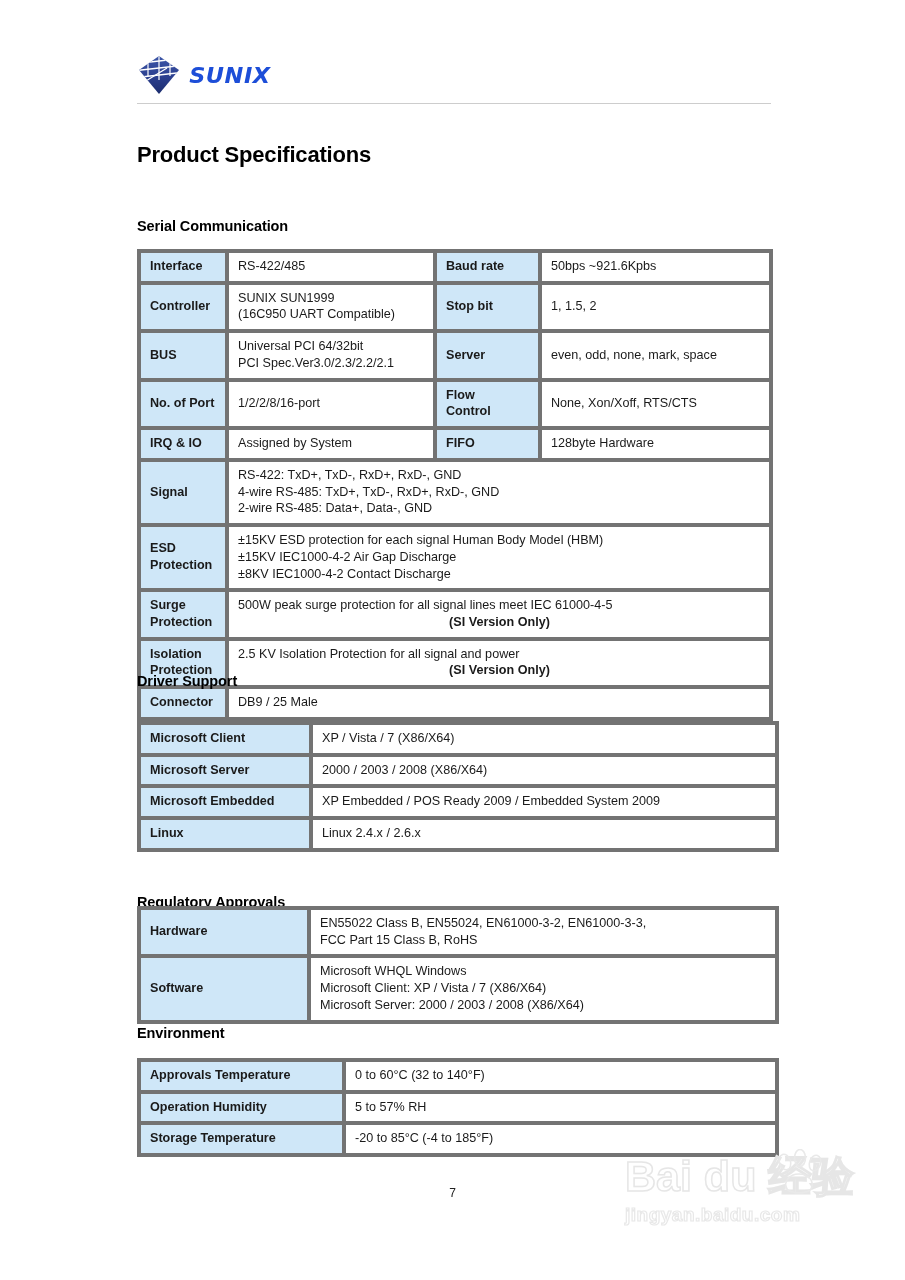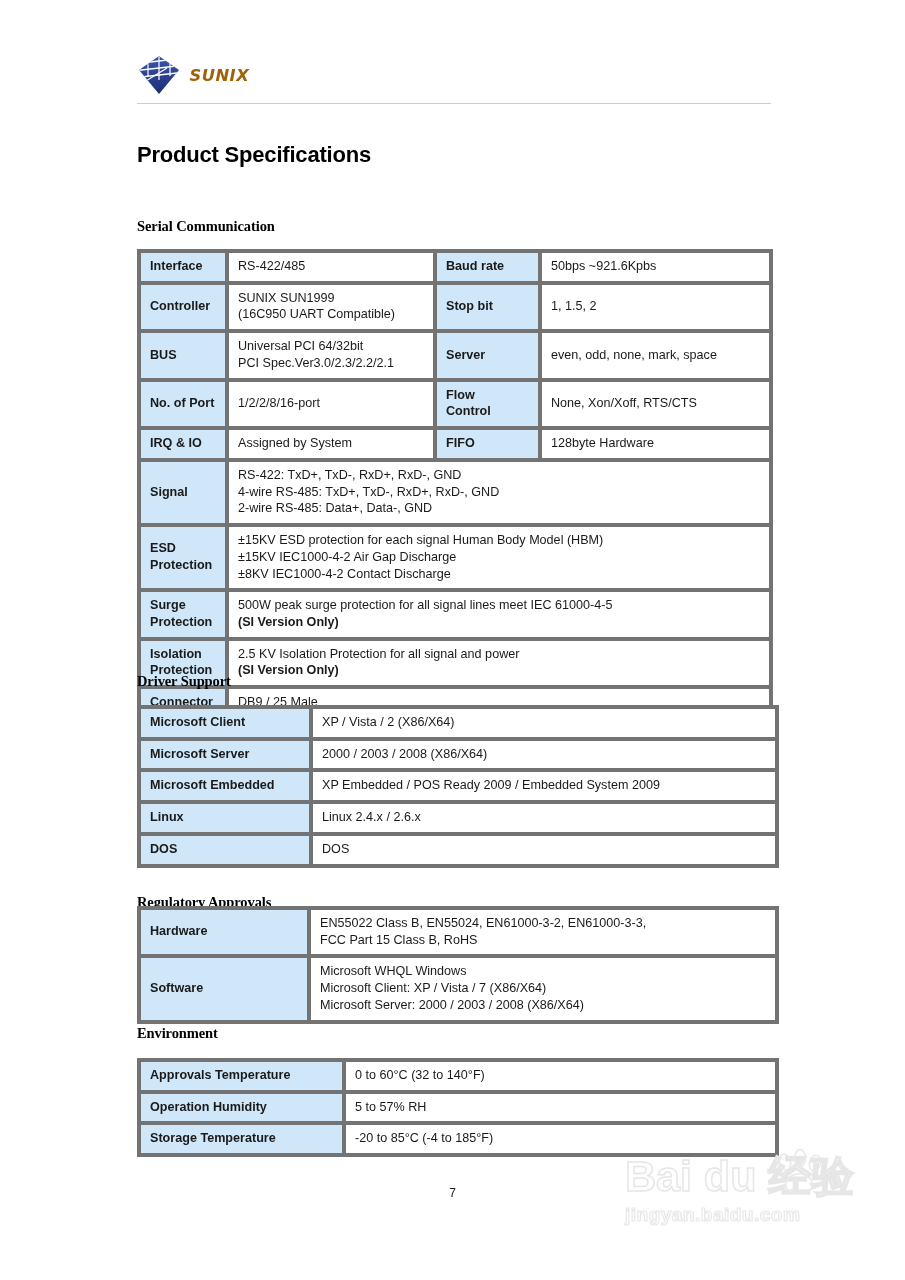--- a/index.html
+++ b/index.html
@@ -40,23 +40,23 @@
   .logo-mark {
     width: 44px;
     height: 42px;
     flex: 0 0 auto;
     position: relative;
   }
   .logo-wordmark {
     font-family: "DejaVu Sans", sans-serif;
     font-weight: bold;
     font-style: italic;
-    font-size: 16px;
+    font-size: 22px;
     letter-spacing: 0.5px;
-    color: #a16207;
+    color: #1d4ed8;
     transform: scaleX(1.02);
   }
   .header-rule {
     position: absolute;
     left: 137px;
     top: 103px;
     width: 634px;
     height: 1px;
     background: #cdcdcd;
   }
@@ -72,21 +72,20 @@
     color: #000000;
     text-align: right;
   }
   .section-heading {
     position: absolute;
     left: 137px;
     font-size: 14.5px;
     font-weight: bold;
     color: #000000;
     letter-spacing: -0.1px;
-    font-family: Liberation Serif, serif;
   }
   #heading-serial      { top: 218px; }
   #heading-driver      { top: 673px; }
   #heading-regulatory  { top: 874px; margin-top: 20px; }
   #heading-environment { top: 1025px; }
 
   
   table.spec {
     position: absolute;
     border-collapse: collapse;
@@ -103,37 +102,37 @@
   }
   td.k {
     background: #cfe7f8;
     font-weight: bold;
     color: #0d0d0d;
   }
   td.v {
     background: #ffffff;
   }
   .nowrap-lines { white-space: pre-line; }
-  .bold-line { font-weight: bold; }
+  .bold-line { font-weight: bold; text-align: center; }
 
   
   #table-serial {
     left: 137px;
     top: 249px;
     width: 632px;
   }
   #table-serial .c1 { width: 88px; }
   #table-serial .c2 { width: 208px; }
   #table-serial .c3 { width: 105px; }
   #table-serial .c4 { width: 231px; }
 
   
   #table-driver {
     left: 137px;
-    top: 705px;
+    top: 721px;
     width: 638px;
   }
   #table-driver .c1 { width: 172px; }
   #table-driver .c2 { width: 466px; }
 
   
   #table-regulatory {
     left: 137px;
     top: 906px;
     width: 638px;
@@ -327,37 +326,33 @@
   <div class="section-heading" id="heading-driver">Driver Support</div>
 
   <table class="spec" id="table-driver">
     <colgroup>
         <col class="c1">
         <col class="c2">
       </colgroup>
     <tbody>
       <tr>
         <td class="k">Microsoft Client</td>
-        <td class="v">XP / Vista / 2 (X86/X64)</td>
+        <td class="v">XP / Vista / 7 (X86/X64)</td>
       </tr>
       <tr>
         <td class="k">Microsoft Server</td>
         <td class="v">2000 / 2003 / 2008 (X86/X64)</td>
       </tr>
       <tr>
         <td class="k">Microsoft Embedded</td>
         <td class="v">XP Embedded / POS Ready 2009 / Embedded System 2009</td>
       </tr>
       <tr>
         <td class="k">Linux</td>
         <td class="v">Linux 2.4.x / 2.6.x</td>
-      </tr>
-      <tr>
-        <td class="k">DOS</td>
-        <td class="v">DOS</td>
       </tr>
     </tbody>
   </table>
 
   <div class="section-heading" id="heading-regulatory">Regulatory Approvals</div>
 
   <table class="spec" id="table-regulatory">
     <colgroup>
         <col class="c1">
         <col class="c2">

